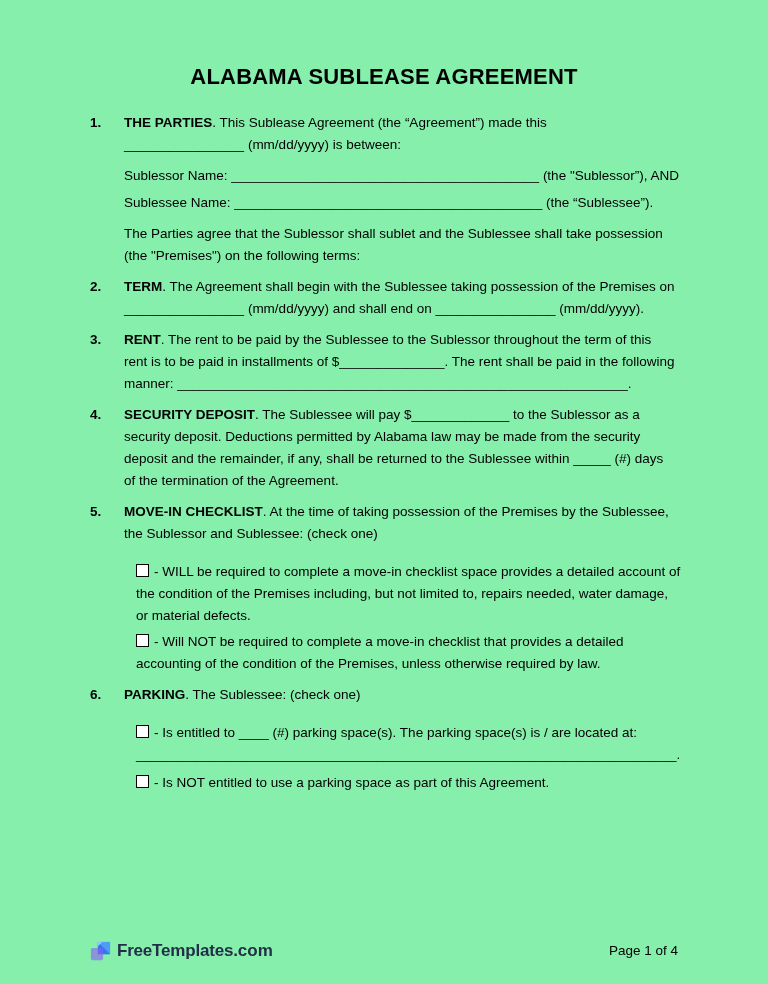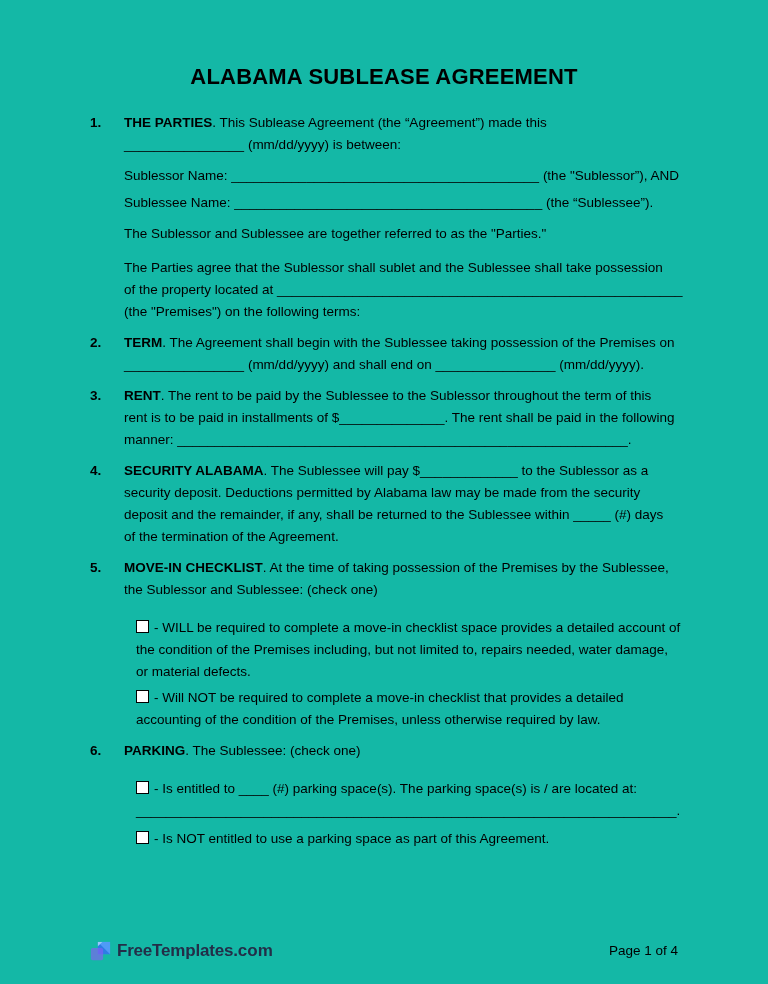--- a/index.html
+++ b/index.html
@@ -1,17 +1,17 @@
 <!DOCTYPE html>
 <html><head>
 <meta charset="utf-8">
 <style>
   html,body { margin:0; padding:0; background:#ffffff; }
   .page {
-    position:relative; width:768px; height:984px; background:#14b8a6;
+    position:relative; width:768px; height:984px; background:#86efac;
     font-family:"Liberation Sans","DejaVu Sans",sans-serif;
     font-size:13.5px; line-height:22px; color:#000; overflow:hidden;
   }
   .title {
     position:absolute; top:66px; left:0; right:0; margin:0;
     text-align:center; font-size:22px; font-weight:bold; letter-spacing:0.2px;
   }
   .docbody { position:absolute; top:112px; left:90px; width:588px; }
   .item { display:flex; margin-bottom:9px; }
   .num  { width:23px; flex:none; font-weight:bold; }
@@ -57,26 +57,22 @@
         <div class="para">
           <span class="line"><b>THE PARTIES</b><span>. This Sublease Agreement (the “Agreement”) made this</span></span>
           <span class="line">________________ (mm/dd/yyyy) is between:</span>
         </div>
         <div class="para gap5">
           <span class="line">Sublessor Name: _________________________________________ (the "Sublessor”), AND</span>
         </div>
         <div class="para">
           <span class="line">Sublessee Name: _________________________________________ (the “Sublessee”).</span>
         </div>
-        <div class="para gap12">
-          <span class="line">The Sublessor and Sublessee are together referred to as the "Parties."</span>
-        </div>
         <div class="para last">
           <span class="line">The Parties agree that the Sublessor shall sublet and the Sublessee shall take possession</span>
-          <span class="line">of the property located at ______________________________________________________</span>
           <span class="line">(the "Premises") on the following terms:</span>
         </div>
       </div>
     </div>
 
     <div class="item">
       <div class="num">2.</div>
       <div class="itext">
         <div class="para last">
           <span class="line"><b>TERM</b><span>. The Agreement shall begin with the Sublessee taking possession of the Premises on</span></span>
@@ -93,21 +89,21 @@
           <span class="line">rent is to be paid in installments of $______________. The rent shall be paid in the following</span>
           <span class="line">manner: ____________________________________________________________.</span>
         </div>
       </div>
     </div>
 
     <div class="item">
       <div class="num">4.</div>
       <div class="itext">
         <div class="para last">
-          <span class="line"><b>SECURITY ALABAMA</b><span>. The Sublessee will pay $_____________ to the Sublessor as a</span></span>
+          <span class="line"><b>SECURITY DEPOSIT</b><span>. The Sublessee will pay $_____________ to the Sublessor as a</span></span>
           <span class="line">security deposit. Deductions permitted by Alabama law may be made from the security</span>
           <span class="line">deposit and the remainder, if any, shall be returned to the Sublessee within _____ (#) days</span>
           <span class="line">of the termination of the Agreement.</span>
         </div>
       </div>
     </div>
 
     <div class="item">
       <div class="num">5.</div>
       <div class="itext">

